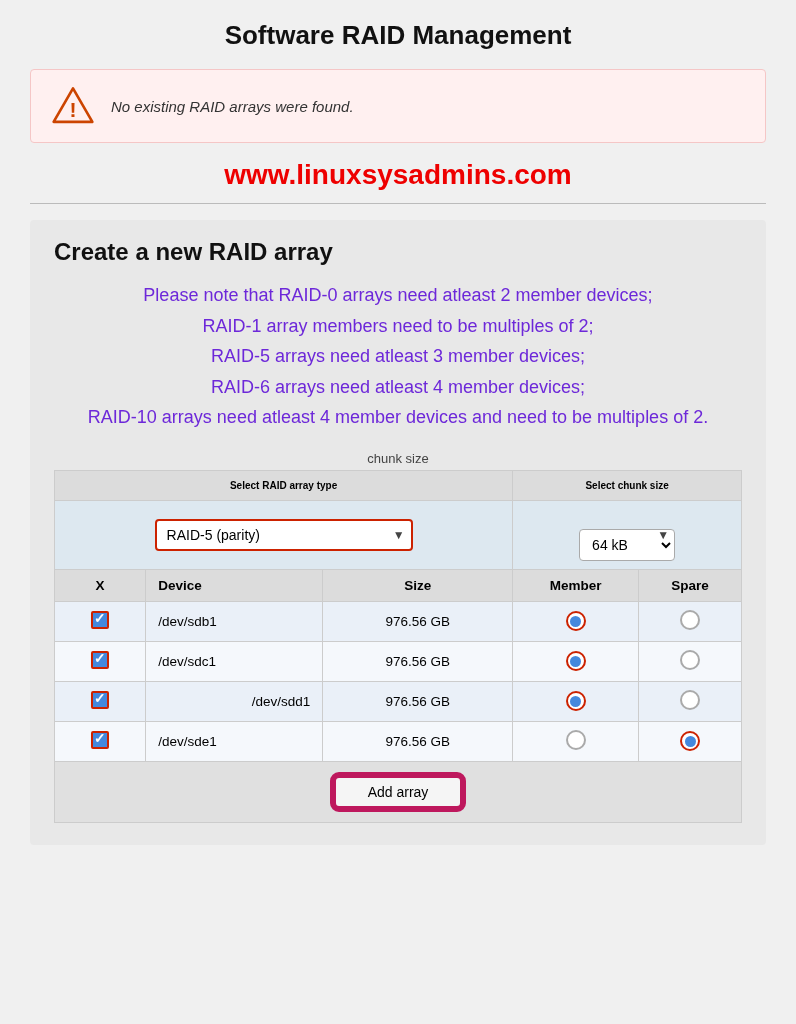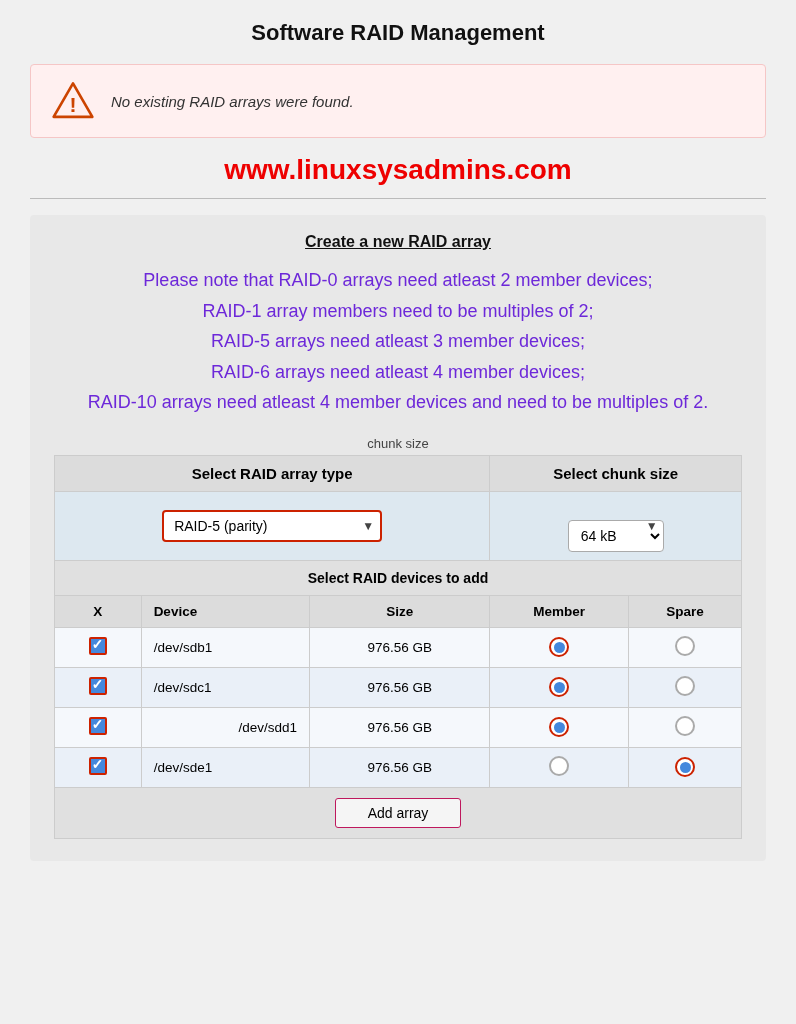--- a/index.html
+++ b/index.html
@@ -13,21 +13,21 @@
       padding: 0;
     }
     .page-container {
       width: 796px;
       background: #f0f0f0;
       min-height: 1024px;
       padding: 20px 30px 30px;
     }
     .page-title {
       text-align: center;
-      font-size: 22px;
+      font-size: 26px;
       font-weight: bold;
       color: #111;
       margin-bottom: 18px;
     }
     .alert-box {
       background: #fff0f0;
       border: 1px solid #f5c6c6;
       border-radius: 4px;
       padding: 14px 20px;
       display: flex;
@@ -57,26 +57,25 @@
       border: none;
       border-top: 1px solid #bbb;
       margin-bottom: 16px;
     }
     .section-bg {
       background: #e8e8e8;
       border-radius: 4px;
       padding: 18px 24px 22px;
     }
     .section-title {
-      text-align: center;
-      font-size: 16px;
+      text-align: left;
+      font-size: 24px;
       font-weight: bold;
       color: #111;
       margin-bottom: 14px;
-      text-decoration: underline;
     }
     .info-text {
       text-align: center;
       font-size: 18px;
       color: #6d28d9;
       line-height: 1.7;
       margin-bottom: 18px;
     }
     .chunk-label {
       text-align: center;
@@ -84,21 +83,21 @@
       color: #444;
       margin-bottom: 4px;
     }
     .raid-table {
       width: 100%;
       border-collapse: collapse;
       background: #f5f5f5;
     }
     .raid-table th {
       background: #dcdcdc;
-      font-size: 15px;
+      font-size: 10px;
       font-weight: bold;
       padding: 9px 1px;
       border: 1px solid #ccc;
       text-align: center;
     }
     .raid-table td {
       padding: 8px 12px;
       border: 1px solid #ccc;
       font-size: 13.5px;
       text-align: center;
@@ -118,21 +117,21 @@
       position: relative;
       display: inline-flex;
       align-items: center;
     }
     .raid-type-select {
       font-size: 14px;
       padding: 6px 30px 6px 10px;
       border: 2px solid #cc2200;
       border-radius: 4px;
       background: white;
-      width: 220px;
+      width: 258px;
       appearance: none;
       cursor: pointer;
     }
     .chunk-size-select {
       font-size: 14px;
       padding: 6px 8px;
       border: 1px solid #aaa;
       border-radius: 4px;
       background: white;
       cursor: pointer;
@@ -142,22 +141,22 @@
       text-align: center;
     }
     .add-array-row td {
       background: #e8e8e8 !important;
       text-align: center;
       padding: 10px;
     }
     .add-array-btn {
       font-size: 14px;
       padding: 6px 32px;
-      border: 1px solid #be185d;
-      border-radius: 3px;
+      border: 6px solid #be185d;
+      border-radius: 9px;
       background: #f5f5f5;
       cursor: pointer;
     }
     .select-arrow {
       position: absolute;
       right: 8px;
       top: 50%;
       transform: translateY(-50%);
       pointer-events: none;
       font-size: 12px;
@@ -263,23 +262,20 @@
               <select class="chunk-size-select">
                 <option selected="">64 kB</option>
                 <option>128 kB</option>
                 <option>256 kB</option>
                 <option>512 kB</option>
               </select>
               <span class="chunk-arrow">▼</span>
             </div>
           </td>
         </tr>
-        <tr class="devices-header-row">
-          <td colspan="5">Select RAID devices to add</td>
-        </tr>
         <tr>
           <td style="font-weight:bold; background:#dcdcdc !important;">X</td>
           <td style="font-weight:bold; background:#dcdcdc !important; text-align:left;">Device</td>
           <td style="font-weight:bold; background:#dcdcdc !important;">Size</td>
           <td style="font-weight:bold; background:#dcdcdc !important;">Member</td>
           <td style="font-weight:bold; background:#dcdcdc !important;">Spare</td>
         </tr>
 
         <tr>
           <td class="checkbox-cell">

